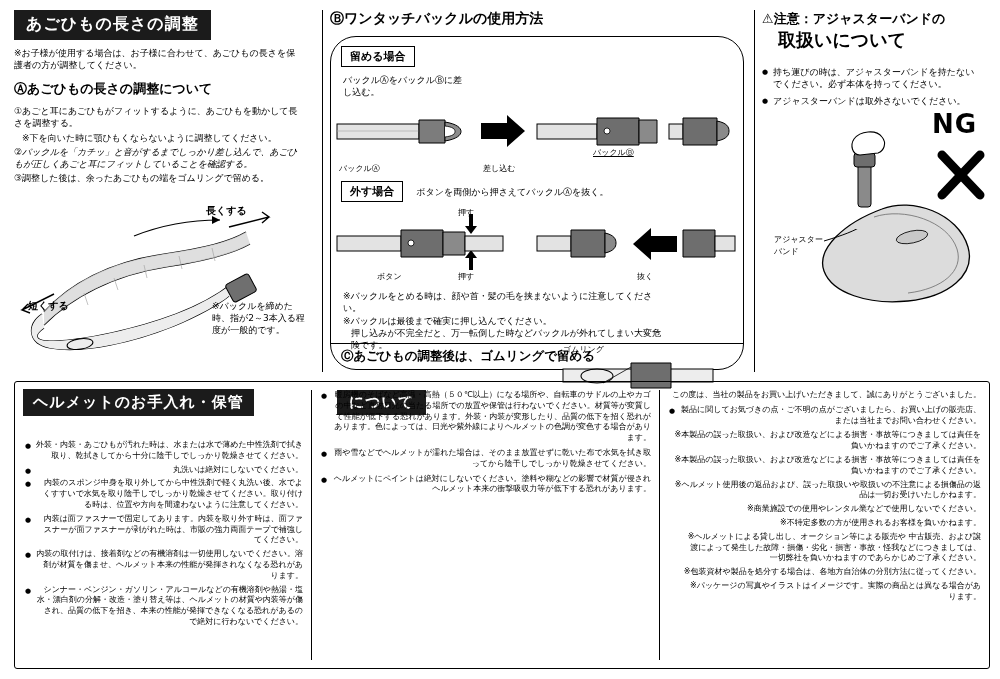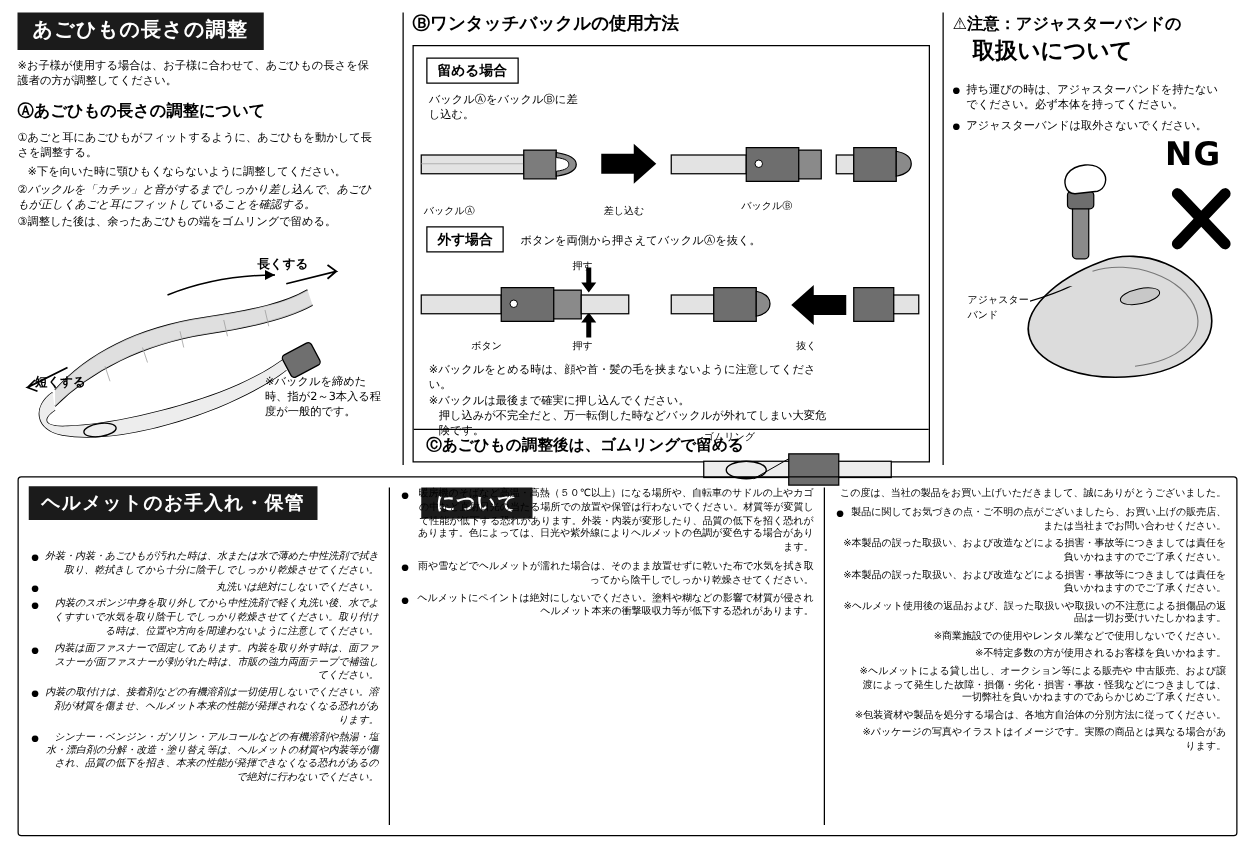--- a/index.html
+++ b/index.html
@@ -98,21 +98,21 @@
       </svg>
       <div class="lbl" style="position:absolute;left:192px;top:12px;font-weight:bold;">長くする</div>
       <div class="lbl" style="position:absolute;left:14px;top:107px;font-weight:bold;">短くする</div>
       <div class="tiny" style="position:absolute;left:198px;top:108px;width:96px;">※バックルを締めた時、指が2～3本入る程度が一般的です。</div>
     </div>
   </div>
 
   <div id="panelB">
     <div class="sec-title" style="font-size:14px;">Ⓑワンタッチバックルの使用方法</div>
 
-    <div class="box" style="position:relative;margin-top:8px;width:412px;height:332px;">
+    <div class="box" style="position:relative;margin-top:8px;width:412px;height:332px;border-radius:26px;">
 
       <div style="padding:8px 0 0 10px;">
         <span class="boxlbl">留める場合</span>
       </div>
       <div class="tiny" style="margin:7px 0 0 12px;width:120px;">バックルⒶをバックルⒷに差し込む。</div>
 
       <div style="position:relative;height:74px;margin-top:2px;">
         <svg width="410" height="74" viewBox="0 0 410 74">
 
           <rect x="6" y="24" width="82" height="15" fill="#e3e3e3" stroke="#000" stroke-width="1"></rect>
@@ -128,21 +128,21 @@
           <path d="M266,18 h42 v27 h-42 z" fill="#6e6e6e" stroke="#000" stroke-width="1"></path>
           <path d="M308,20 h18 v23 h-18 z" fill="#8a8a8a" stroke="#000" stroke-width="1"></path>
           <circle cx="276" cy="31" r="3" fill="#fff" stroke="#000" stroke-width="0.8"></circle>
 
           <rect x="338" y="24" width="14" height="15" fill="#e3e3e3" stroke="#000" stroke-width="1"></rect>
           <path d="M352,18 h34 v27 h-34 z" fill="#6e6e6e" stroke="#000" stroke-width="1"></path>
           <path d="M386,21 c10,2 12,6 12,10 c0,4 -2,8 -12,10 z" fill="#8a8a8a" stroke="#000" stroke-width="1"></path>
         </svg>
         <div class="xtiny" style="position:absolute;left:8px;top:64px;">バックルⒶ</div>
         <div class="xtiny" style="position:absolute;left:152px;top:64px;">差し込む</div>
-        <div class="xtiny" style="position:absolute;left:262px;top:60px;">バックルⒷ</div>
+        <div class="xtiny" style="position:absolute;left:262px;top:48px;text-decoration:underline;">バックルⒷ</div>
       </div>
 
       <div style="padding:6px 0 0 10px;">
         <span class="boxlbl">外す場合</span>
         <span class="tiny" style="margin-left:8px;">ボタンを両側から押さえてバックルⒶを抜く。</span>
       </div>
 
       <div style="position:relative;height:80px;margin-top:6px;">
         <svg width="410" height="80" viewBox="0 0 410 80">
 
@@ -232,21 +232,21 @@
     <div id="bottomInner">
 
       <div style="position:absolute;left:8px;top:6px;">
         <div class="hdr-black" style="font-size:15px;padding:4px 10px;">ヘルメットのお手入れ・保管</div>
         <div class="hdr-black" style="font-size:15px;padding:3px 12px;margin-top:2px;margin-left:78px;">について</div>
       </div>
 
       <div class="bsep" style="left:296px;"></div>
       <div class="bsep" style="left:644px;"></div>
 
-      <div style="position:absolute;left:10px;top:58px;width:278px;font-style:italic;">
+      <div style="position:absolute;left:10px;top:58px;width:278px;">
         <div class="xtiny bullet" style="margin-bottom:3px;">外装・内装・あごひもが汚れた時は、水または水で薄めた中性洗剤で拭き取り、乾拭きしてから十分に陰干しでしっかり乾燥させてください。</div>
         <div class="xtiny bullet" style="margin-bottom:3px;">丸洗いは絶対にしないでください。</div>
         <div class="xtiny bullet" style="margin-bottom:3px;">内装のスポンジ中身を取り外してから中性洗剤で軽く丸洗い後、水でよくすすいで水気を取り陰干しでしっかり乾燥させてください。取り付ける時は、位置や方向を間違わないように注意してください。</div>
         <div class="xtiny bullet" style="margin-bottom:3px;">内装は面ファスナーで固定してあります。内装を取り外す時は、面ファスナーが面ファスナーが剥がれた時は、市販の強力両面テープで補強してください。</div>
         <div class="xtiny bullet" style="margin-bottom:3px;">内装の取付けは、接着剤などの有機溶剤は一切使用しないでください。溶剤が材質を傷ませ、ヘルメット本来の性能が発揮されなくなる恐れがあります。</div>
         <div class="xtiny bullet" style="margin-bottom:3px;">シンナー・ベンジン・ガソリン・アルコールなどの有機溶剤や熱湯・塩水・漂白剤の分解・改造・塗り替え等は、ヘルメットの材質や内装等が傷され、品質の低下を招き、本来の性能が発揮できなくなる恐れがあるので絶対に行わないでください。</div>
       </div>
 
       <div style="position:absolute;left:306px;top:8px;width:330px;">
         <div class="xtiny bullet" style="margin-bottom:4px;">暖房機のそばなど高温・高熱（５０℃以上）になる場所や、自転車のサドルの上やカゴの中など直射日光の当たる場所での放置や保管は行わないでください。材質等が変質して性能が低下する恐れがあります。外装・内装が変形したり、品質の低下を招く恐れがあります。色によっては、日光や紫外線によりヘルメットの色調が変色する場合があります。</div>

